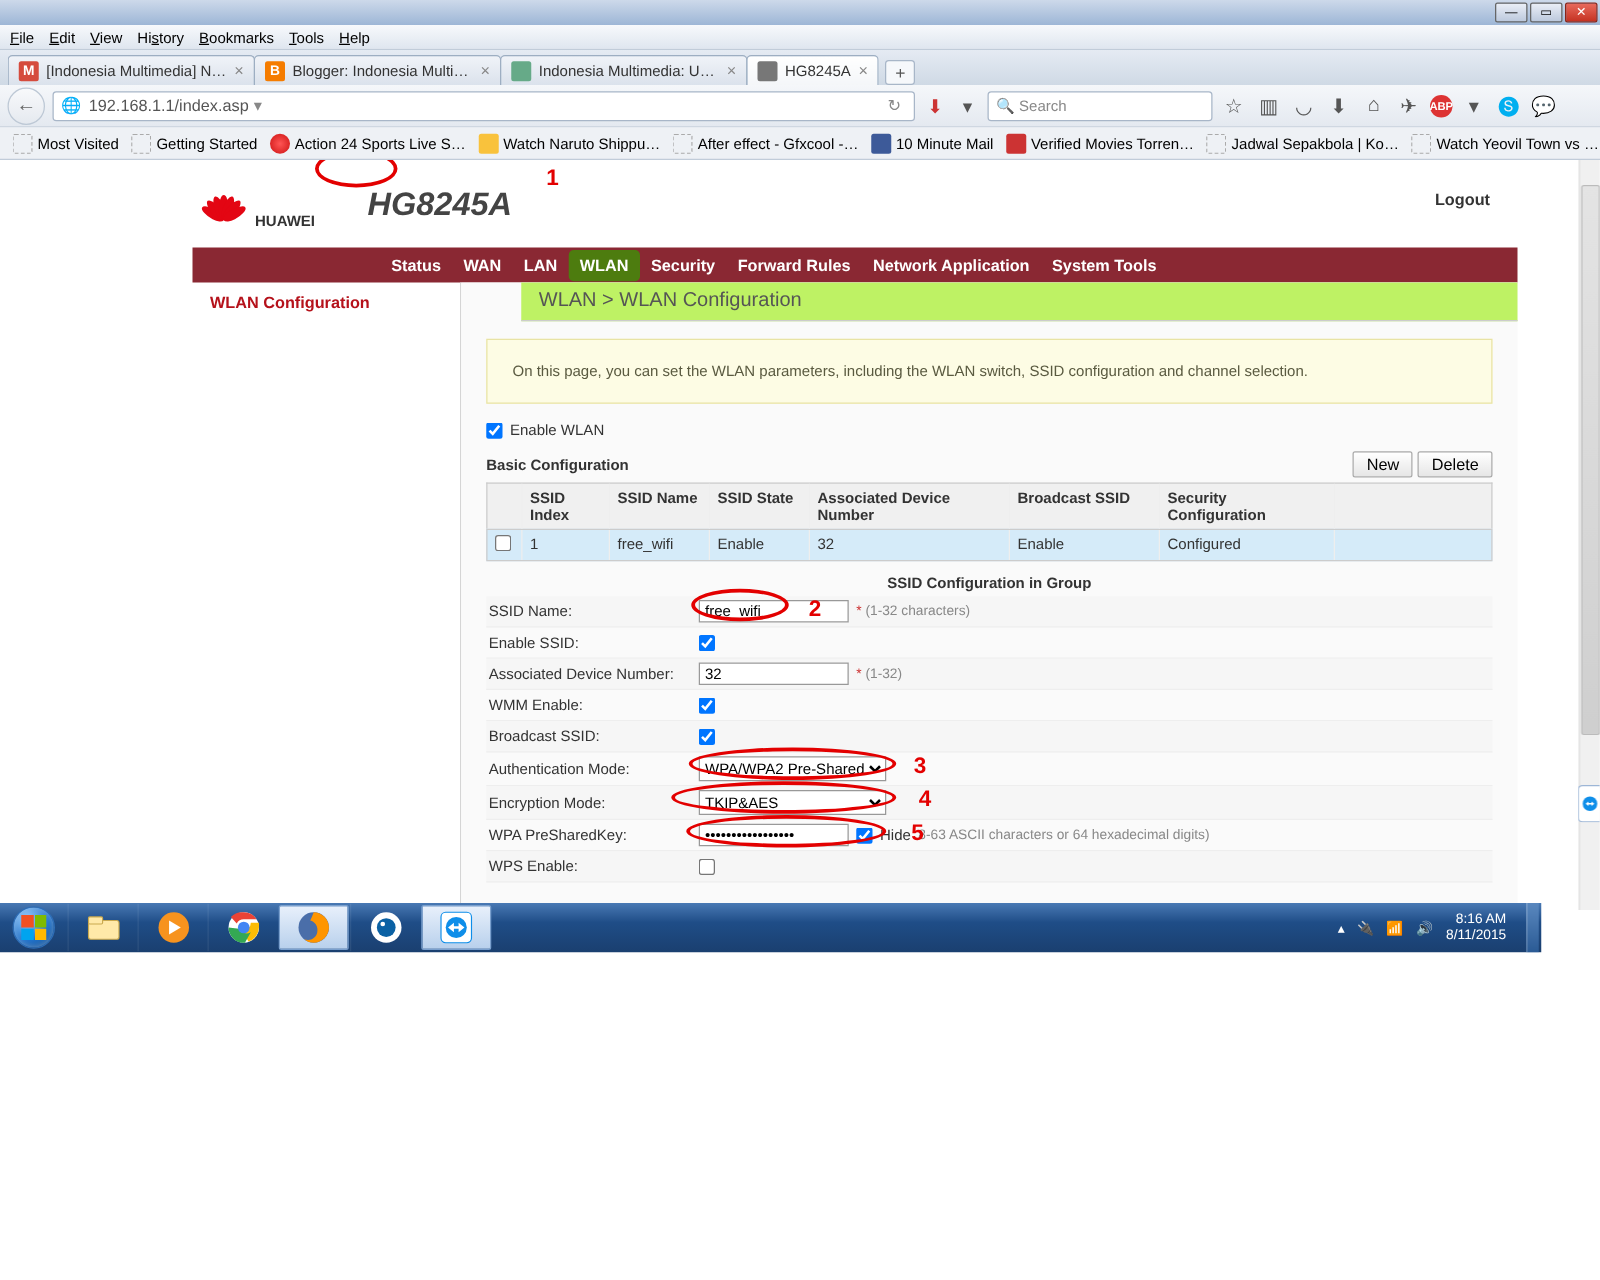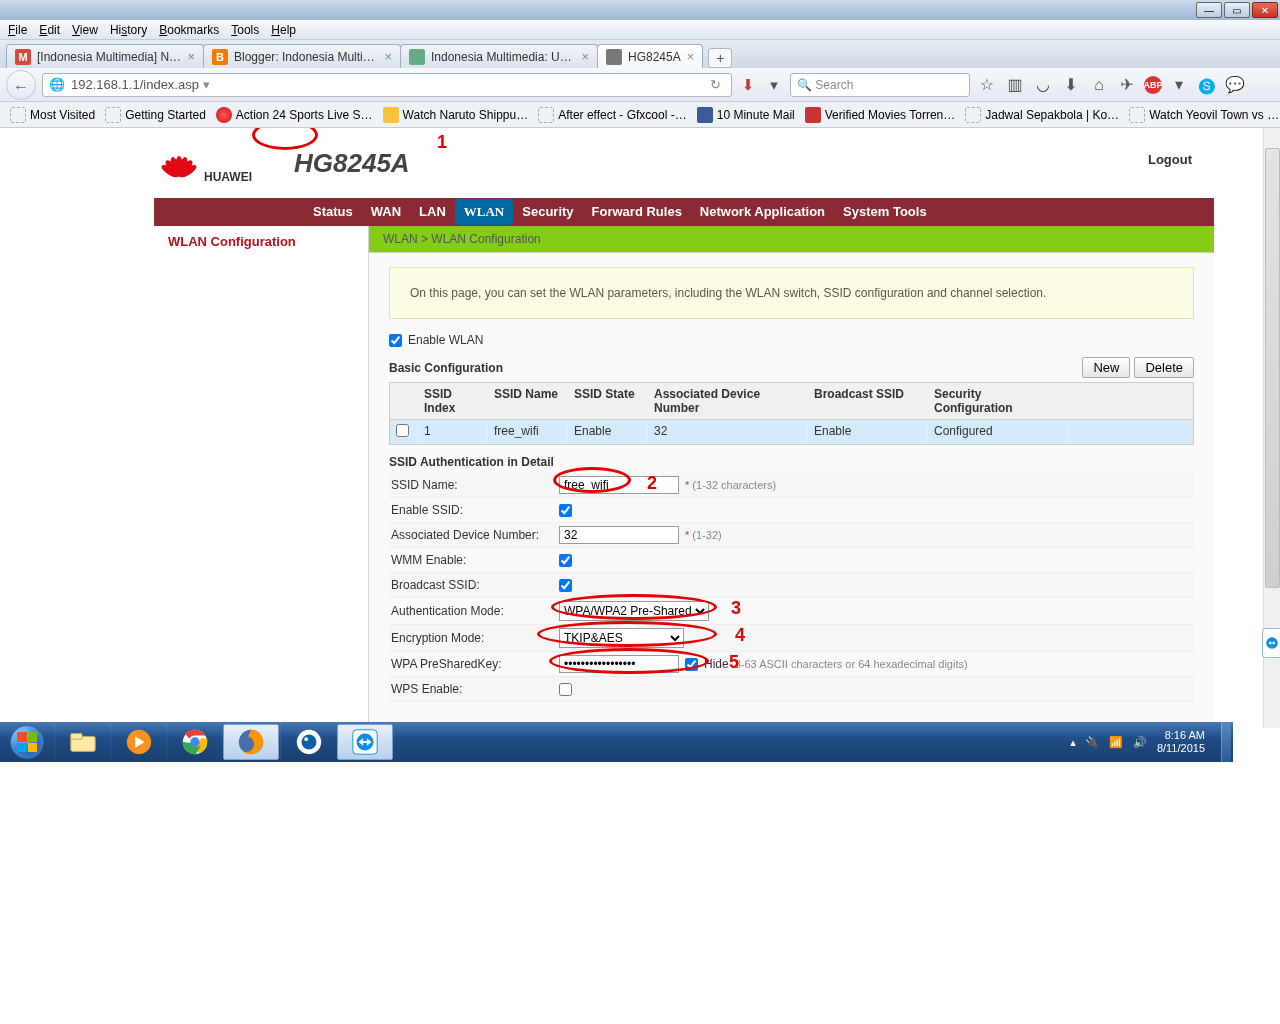--- a/index.html
+++ b/index.html
@@ -58,36 +58,36 @@
 .hw-petals { width:50px; height:36px; position:relative; }
 .petal { position:absolute; width:8px; height:20px; background:#e30613; border-radius:50% 50% 50% 50% / 60% 60% 40% 40%; left:50%; top:50%; transform-origin:50% 100%; }
 .hw-wordmark { font-size:12px; font-weight:bold; color:#333; margin-top:2px; }
 .hw-model { font-size:26px; font-weight:bold; font-style:italic; color:#444; margin-left:20px; align-self:center; }
 .hw-logout { position:absolute; right:22px; top:24px; font-size:13px; color:#333; font-weight:bold; }
 
 
 .hw-nav { height:28px; background:#8a2833; display:flex; align-items:center; padding-left:150px; }
 .hw-nav-bar { position:relative; display:flex; }
 .hw-nav-item { font-size:13px; color:#fff; font-weight:bold; padding:5px 9px; }
-.hw-nav-item.active { background:#0369a1; border-radius:4px; color:#fff;font-family:Liberation Serif, serif; }
+.hw-nav-item.active { background:#4d7c0f; border-radius:4px; color:#fff; }
 
 
 .anno { position:absolute; border:3px solid #e30000; border-radius:50%/50%; pointer-events:none; }
 .anno-num { position:absolute; color:#e30000; font-weight:bold; font-size:18px; font-family:Arial; pointer-events:none; }
 
 
 .hw-body { display:flex; }
 .hw-side { width:215px; border-right:1px solid #d5d5d5; }
 .hw-side-item { font-size:13px; font-weight:bold; color:#b5121b; padding:8px 14px; }
 .hw-main { flex:1; background:#fafafa; padding:0 0 20px; }
-.crumb { font-size:12px; color:#555; padding:6px 14px; background:#84cc16; border-bottom:1px solid #ccc; }
+.crumb { font-size:16px; color:#555; padding:6px 14px; background:#bef264; border-bottom:1px solid #ccc;margin-left:48px; }
 .infobox { margin:14px 20px; padding:18px 20px; background:#fdfce4; border:1px solid #e8e3a4; font-size:12px; color:#5a5a40; }
 .enable-row { margin:10px 20px; font-size:12px; color:#333; display:flex; align-items:center; gap:6px; }
 
-.sect-title { margin:10px 20px 4px; font-size:12px; font-weight:bold; color:#333; display:flex; align-items:center; }
+.sect-title { margin:10px 20px 4px; font-size:12px; font-weight:bold; color:#333; display:flex; align-items:center;justify-content:center; }
 .sect-title .btns { margin-left:auto; display:flex; gap:4px; }
 .sm-btn { font-size:13px; padding:2px 10px; background:linear-gradient(#fff,#e6e6e6); border:1px solid #aaa; border-radius:2px; }
 
 .grid { margin:0 20px; font-size:12px; color:#333;border-radius:11px; }
 .grid-head, .grid-row { display:grid; grid-template-columns:28px 70px 80px 80px 160px 120px 140px; border:1px solid #ccc; }
 .grid-head { background:#f0f0f0; font-weight:bold; border-bottom:none; }
 .grid-head > div, .grid-row > div { padding:4px 6px; border-right:1px solid #eee; }
 .grid-row { background:#d5ebf9; }
 
 .form-table { margin:0 20px; font-size:12px; color:#333; position:relative; }
@@ -274,21 +274,21 @@
               <div><input type="checkbox" class="check" style=""></div>
               <div>1</div>
               <div>free_wifi</div>
               <div>Enable</div>
               <div>32</div>
               <div>Enable</div>
               <div>Configured</div>
             </div>
       </div>
 
-      <div class="sect-title">SSID Authentication in Detail</div>
+      <div class="sect-title">SSID Configuration in Group</div>
       <div class="form-table">
 
         <div class="form-row" style="position:relative">
           <div class="form-label">SSID Name:</div>
           <div class="form-ctrl">
             <input class="inp" style="width: 120px;" value="free_wifi">
             <span class="hint"><span class="ast">*</span> (1-32 characters)</span>
           </div>
           <div class="anno" style="left:164px; top:-6px; width:78px; height:26px"></div>
           <div class="anno-num" style="left:258px; top:0">2</div>
@@ -328,21 +328,21 @@
           <div class="form-ctrl">
                 <select class="sel" style="width:150px"><option>WPA/WPA2 Pre-Shared</option></select>
               </div>
           <div class="anno" style="left:162px; top:-4px; width:166px; height:26px"></div>
           <div class="anno-num" style="left:342px; top:0">3</div>
         </div>
 
         <div class="form-row" style="position:relative">
           <div class="form-label">Encryption Mode:</div>
           <div class="form-ctrl">
-                <select class="sel" style="width:125px"><option>TKIP&amp;AES</option></select>
+                <select class="sel" style="width:150px"><option>TKIP&amp;AES</option></select>
               </div>
           <div class="anno" style="left:148px; top:-4px; width:180px; height:26px"></div>
           <div class="anno-num" style="left:346px; top:0">4</div>
         </div>
 
         <div class="form-row" style="position:relative">
           <div class="form-label">WPA PreSharedKey:</div>
           <div class="form-ctrl">
             <input class="inp" style="width: 120px;" value="•••••••••••••••••">
             <input type="checkbox" class="check" checked="" style="">

